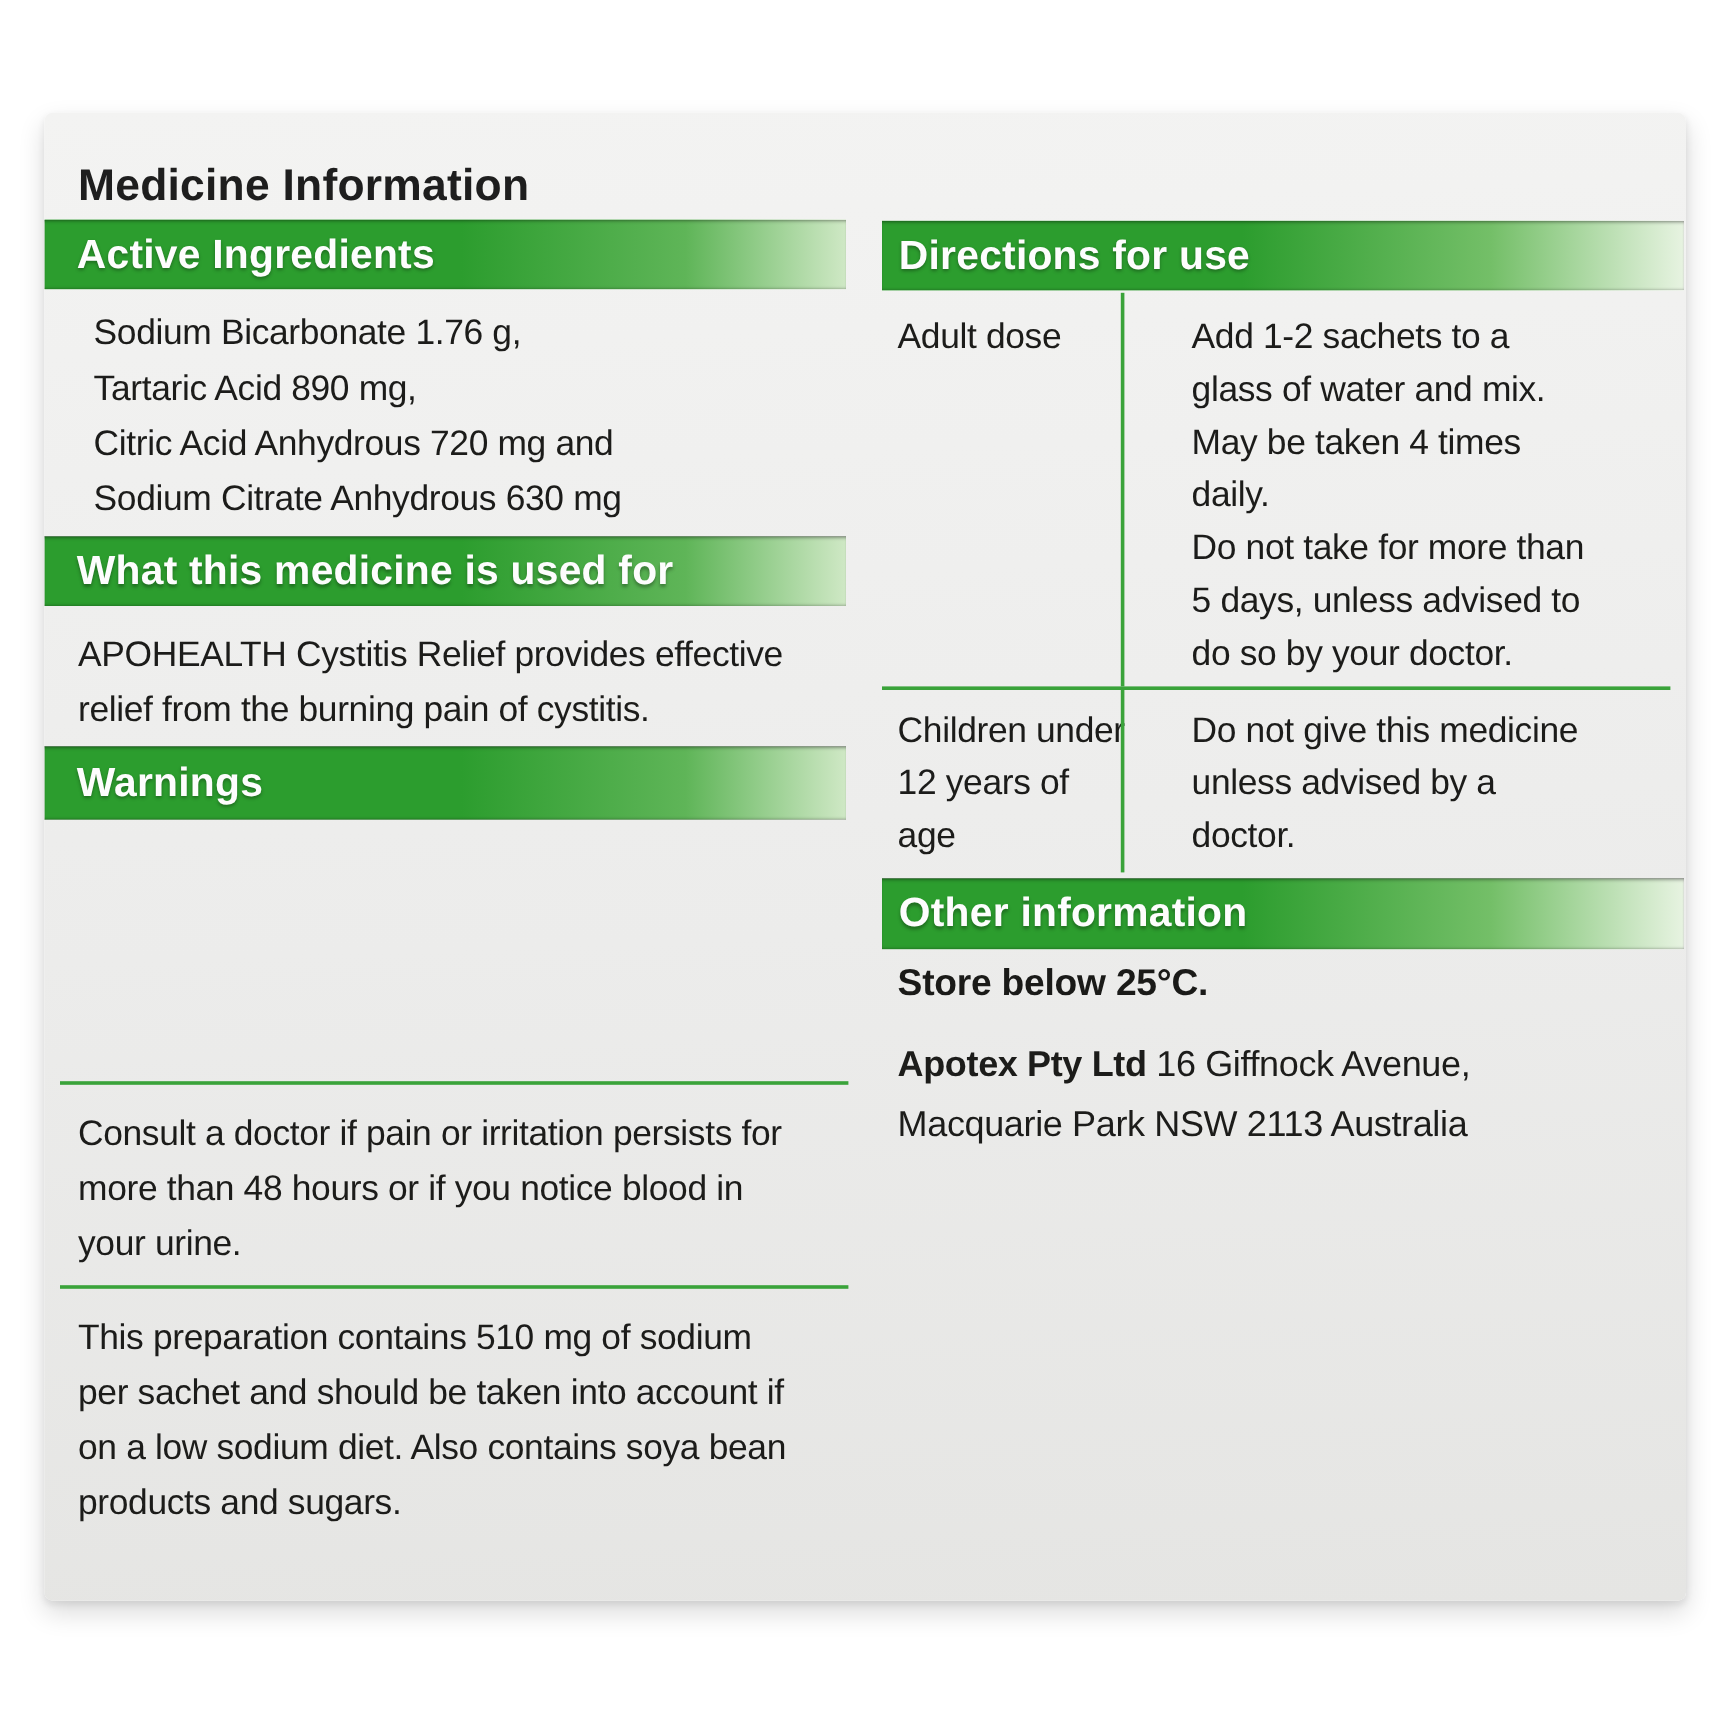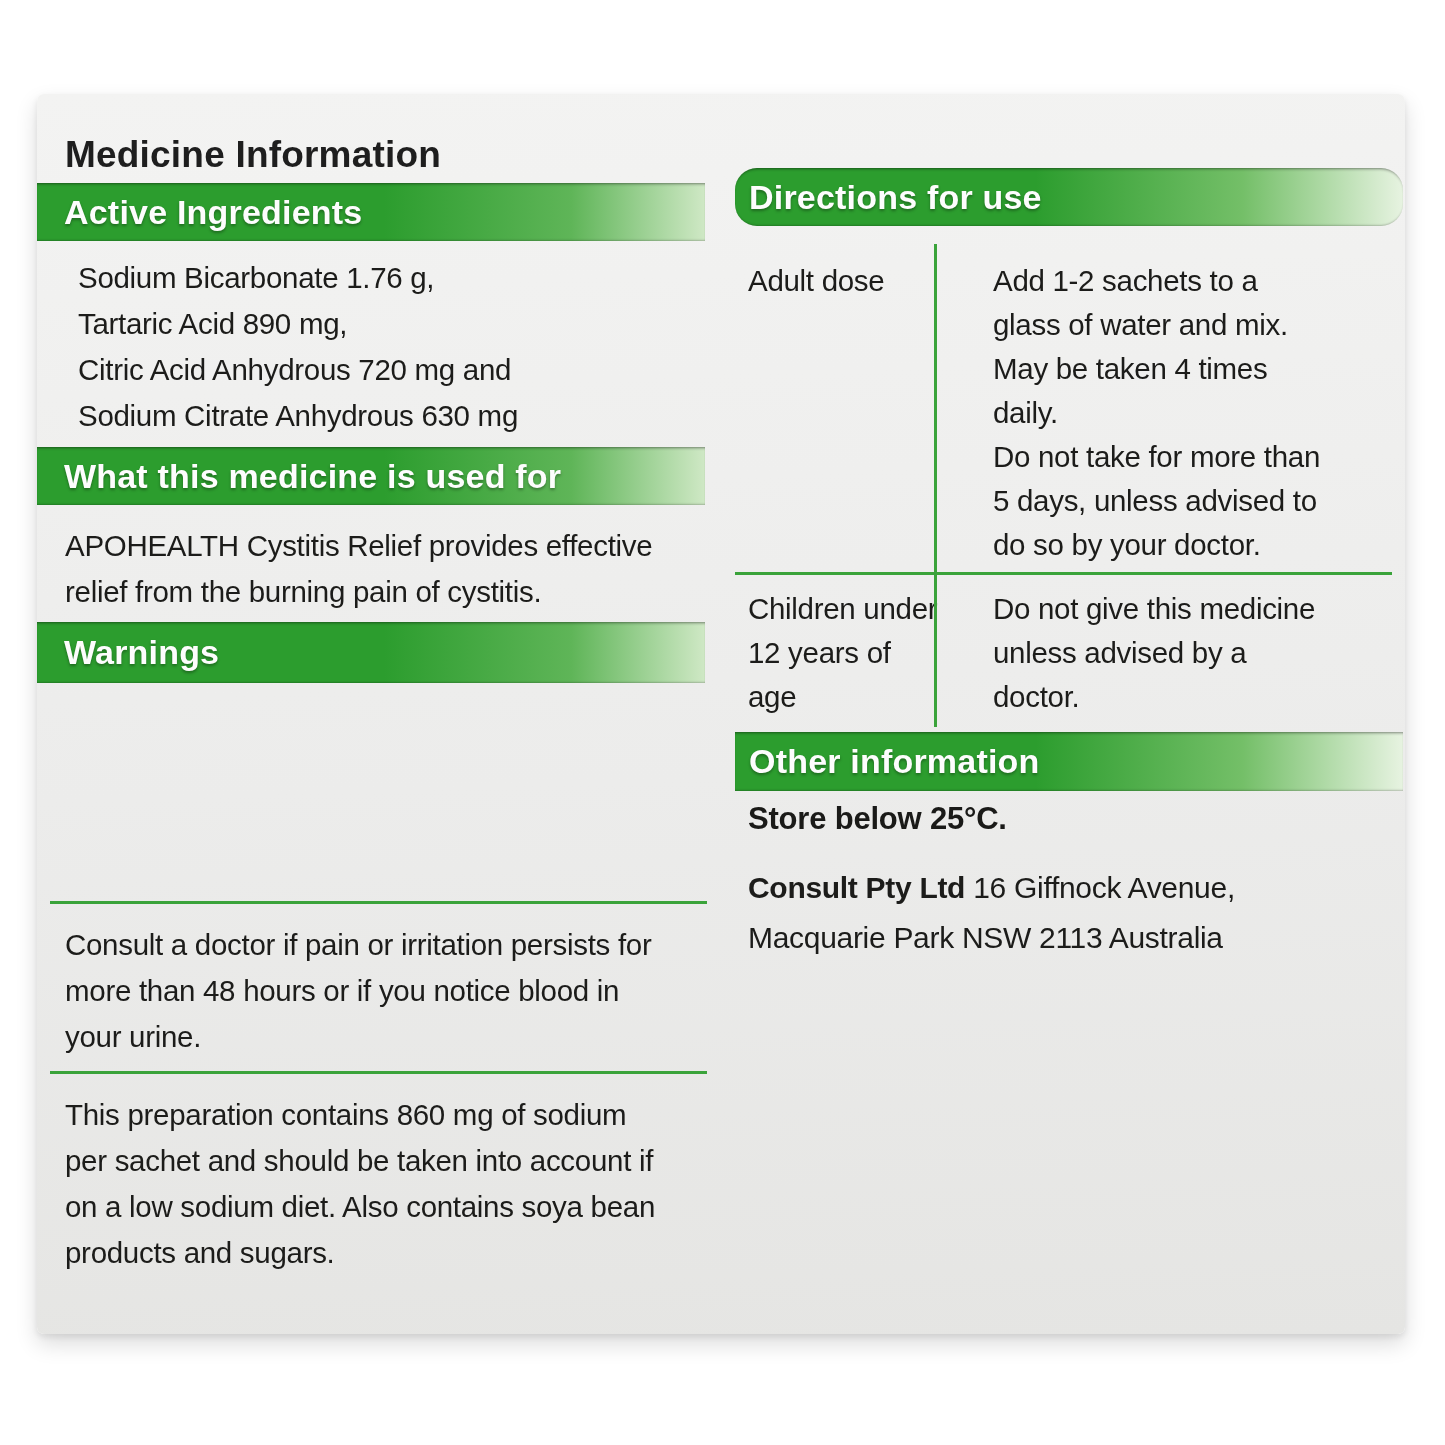--- a/index.html
+++ b/index.html
@@ -35,21 +35,21 @@
     left:0; width:668px; padding-left:27px;
     background:linear-gradient(90deg, #2c9d2e 0%, #2c9d2e 52%, #5fb558 80%, #cfe8c5 100%);
   }
   .bar-r {
     left:698px; width:668px; padding-left:14px;
     background:linear-gradient(90deg, #2c9d2e 0%, #2c9d2e 45%, #74bf68 76%, #e7f3e1 100%);
   }
   #bar-active     { top:89px;  }
   #bar-used       { top:353px; }
   #bar-warnings   { top:528px; height:61px; }
-  #bar-directions { top:74px;border-radius:22px;  }
+  #bar-directions { top:90px;  }
   #bar-other      { top:638px; height:59px; }
 
   .body-text {
     position:absolute;
     white-space:pre-line;
     font-size:29.5px; line-height:46px; letter-spacing:-0.3px;
     color:#1c1c1a;
   }
   #ingredients { left:28px; top:161px; width:660px;margin-left:13px; }
   #usedfor     { left:28px; top:429px; width:690px; }
@@ -112,21 +112,21 @@
 relief from the burning pain of cystitis.</div>
 
   <div class="bar bar-l" id="bar-warnings">
     <span>Warnings</span>
   </div>
   <div class="warn-divider" id="wdiv1"></div>
   <div class="body-text" id="warn-p2">Consult a doctor if pain or irritation persists for
 more than 48 hours or if you notice blood in
 your urine.</div>
   <div class="warn-divider" id="wdiv2"></div>
-  <div class="body-text" id="warn-p3">This preparation contains 860 mg of sodium
+  <div class="body-text" id="warn-p3">This preparation contains 510 mg of sodium
 per sachet and should be taken into account if
 on a low sodium diet. Also contains soya bean
 products and sugars.</div>
 
   <div class="bar bar-r" id="bar-directions">
     <span>Directions for use</span>
   </div>
 
   <div class="body-text cell-label" id="row1-label">Adult dose</div>
   <div class="body-text cell-value" id="row1-value">Add 1-2 sachets to a
@@ -142,16 +142,16 @@
 12 years of age</div>
   <div class="body-text cell-value" id="row2-value">Do not give this medicine
 unless advised by a
 doctor.</div>
   <div class="col-divider" id="vline2"></div>
 
   <div class="bar bar-r" id="bar-other">
     <span>Other information</span>
   </div>
   <div id="storage">Store below 25°C.</div>
-  <p id="manufacturer"><b>Consult Pty Ltd</b><span> 16 Giffnock Avenue,
+  <p id="manufacturer"><b>Apotex Pty Ltd</b><span> 16 Giffnock Avenue,
 Macquarie Park NSW 2113 Australia</span></p>
 
 </div>
 
 </body></html>

